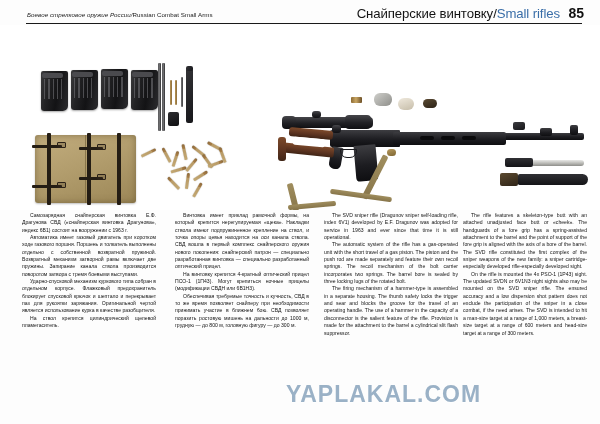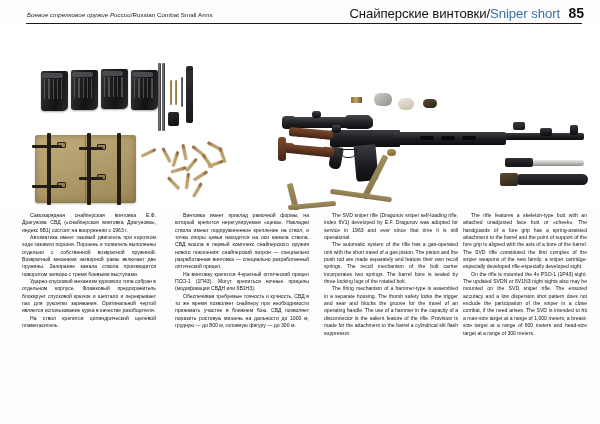--- a/index.html
+++ b/index.html
@@ -213,21 +213,21 @@
     pointer-events: none;
   }
 </style>
 </head>
 <body>
 
 <div class="page">
 
   <div class="header">
     <div class="running-head"><span class="ru">Боевое стрелковое оружие России/</span><span class="en">Russian Combat Small Arms</span></div>
-    <div class="section-title"><span>Снайперские винтовки</span><span class="sep">/</span><span class="en">Sniper short</span></div>
+    <div class="section-title"><span>Снайперские винтовку</span><span class="sep">/</span><span class="en">Small rifles</span></div>
     <div class="page-number">85</div>
     <div class="header-rule"></div>
   </div>
 
   <div class="plate">
 
     <div class="mag" style="left:41px;  top:46px;"></div>
     <div class="mag" style="left:71px;  top:45px;"></div>
     <div class="mag" style="left:101px; top:44px;"></div>
     <div class="mag" style="left:131px; top:45px;"></div>
@@ -334,14 +334,15 @@
       <p>The automatic system of the rifle has a gas-operated unit with the short travel of a gas piston. The piston and the push rod are made separately and feature their own recoil springs. The recoil mechanism of the bolt carrier incorporates two springs. The barrel bore is sealed by three locking lugs of the rotated bolt.</p>
       <p>The firing mechanism of a hammer-type is assembled in a separate housing. The thumb safety locks the trigger and sear and blocks the groove for the travel of an operating handle. The use of a hammer in the capacity of a disconnector is the salient feature of the rifle. Provision is made for the attachment to the barrel a cylindrical slit flash suppressor.</p>
     </div>
 
     <div class="col col-4">
       <p>The rifle features a skeleton-type butt with an attached unadjusted face butt or «cheek». The handguards of a fore grip has a spring-assisted attachment to the barrel and the point of support of the fore grip is aligned with the axis of a bore of the barrel. The SVD rifle constituted the first complex of the sniper weapons of the new family: a sniper cartridge-especially developed rifle-especially developed sight.</p>
       <p>On the rifle is mounted the 4x PSO-1 (1P43) sight. The updated SVDN or 6V1N3 night sights also may be mounted on the SVD sniper rifle. The ensured accuracy and a low dispersion shot pattern does not exclude the participation of the sniper in a close combat, if the need arises. The SVD is intended to hit a man-size target at a range of 1,000 meters, a breast-size target at a range of 600 meters and head-size target at a range of 300 meters.</p>
     </div>
   </div>
 
+  <div class="watermark">YAPLAKAL.COM</div>
 
 </div>
 
 </body></html>

